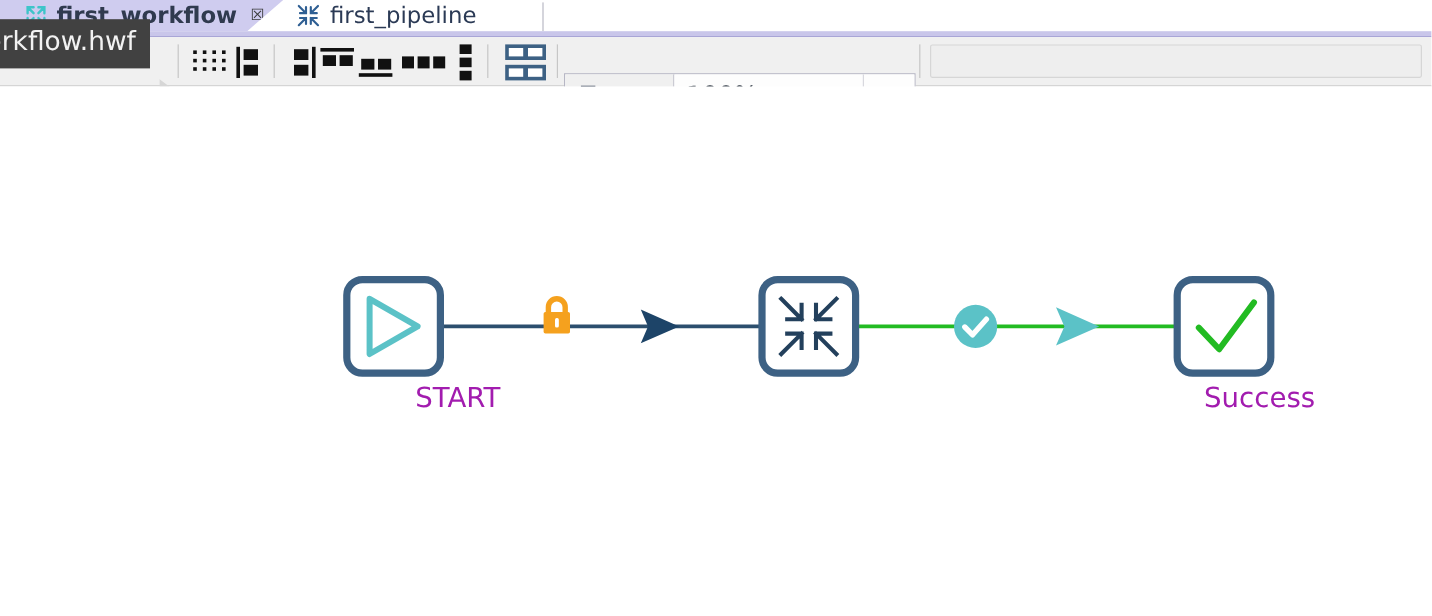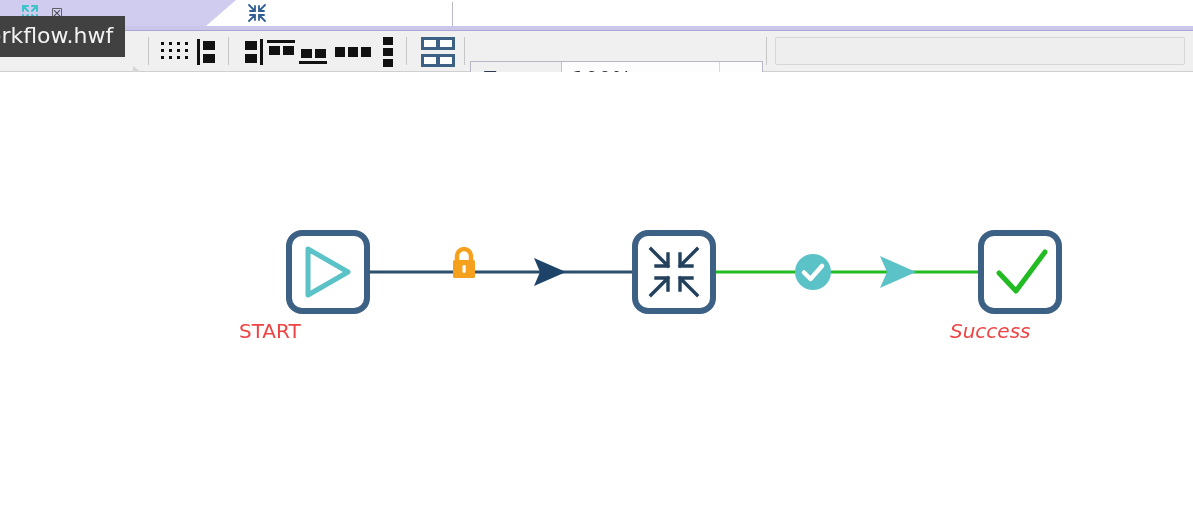--- a/index.html
+++ b/index.html
@@ -131,22 +131,22 @@
     position:absolute;left:-24px;top:16px;
     background:#414141;color:#f2f2f2;
     font-size:22px;
     padding:7px 12px 9px 12px;
     white-space:nowrap;
     z-index:50;
   }
 
   .node-label{
     position:absolute;
-    font-size:20px;color:#ef4444;
-    text-align:left;
+    font-size:23px;color:#a21caf;
+    text-align:right;
     white-space:nowrap;
   }
 </style>
 </head>
 <body>
 
 <div class="app">
 
   <div class="tabbar">
 
@@ -154,34 +154,36 @@
       <span class="tab-icon">
         <svg width="20" height="20" viewBox="0 0 20 20">
           <g stroke="#3ec5c9" stroke-width="2" fill="none" stroke-linecap="round">
             <path d="M3 3 L8 8 M3 8 L3 3 L8 3"></path>
             <path d="M17 3 L12 8 M17 8 L17 3 L12 3"></path>
             <path d="M3 17 L8 12 M3 12 L3 17 L8 17"></path>
             <path d="M17 17 L12 12 M17 12 L17 17 L12 17"></path>
           </g>
         </svg>
       </span>
+      <span class="tab-label">first_workflow</span>
       <span class="tab-close">☒</span>
     </div>
 
     <div class="tab inactive">
       <span class="tab-icon">
         <svg width="22" height="22" viewBox="0 0 22 22">
           <g stroke="#2f5f93" stroke-width="1.8" fill="none" stroke-linecap="round">
             <path d="M3 3 L9 9 M9 4 L9 9 L4 9"></path>
             <path d="M19 3 L13 9 M13 4 L13 9 L18 9"></path>
             <path d="M3 19 L9 13 M4 13 L9 13 L9 18"></path>
             <path d="M19 19 L13 13 M18 13 L13 13 L13 18"></path>
           </g>
         </svg>
       </span>
+      <span class="tab-label">first_pipeline</span>
     </div>
 
     <div class="tab-sep"></div>
   </div>
   <div class="tabbar-underline"></div>
   <div class="tabbar-underline2"></div>
 
   <div class="toolbar">
 
     <div class="ghost-btn" style="left:30px;width:34px;"></div>
@@ -320,18 +322,18 @@
         </g>
       </g>
 
       <g>
         <rect x="981" y="161" width="78" height="78" rx="13" ry="13" fill="#ffffff" stroke="#3d6184" stroke-width="6"></rect>
         <path d="M999 201 L1016 219 L1045 180" fill="none" stroke="#22bb22" stroke-width="5" stroke-linecap="round" stroke-linejoin="round"></path>
       </g>
     </svg>
 
     <div class="node-label" style="left:239px;top:247px;width:178px;">START</div>
-    <div class="node-label" style="left:950px;top:247px;width:178px;font-style:italic;">Success</div>
+    <div class="node-label" style="left:918px;top:247px;width:178px;">Success</div>
   </div>
 
   <div class="tooltip">orkflow.hwf</div>
 
 </div>
 
 </body></html>

